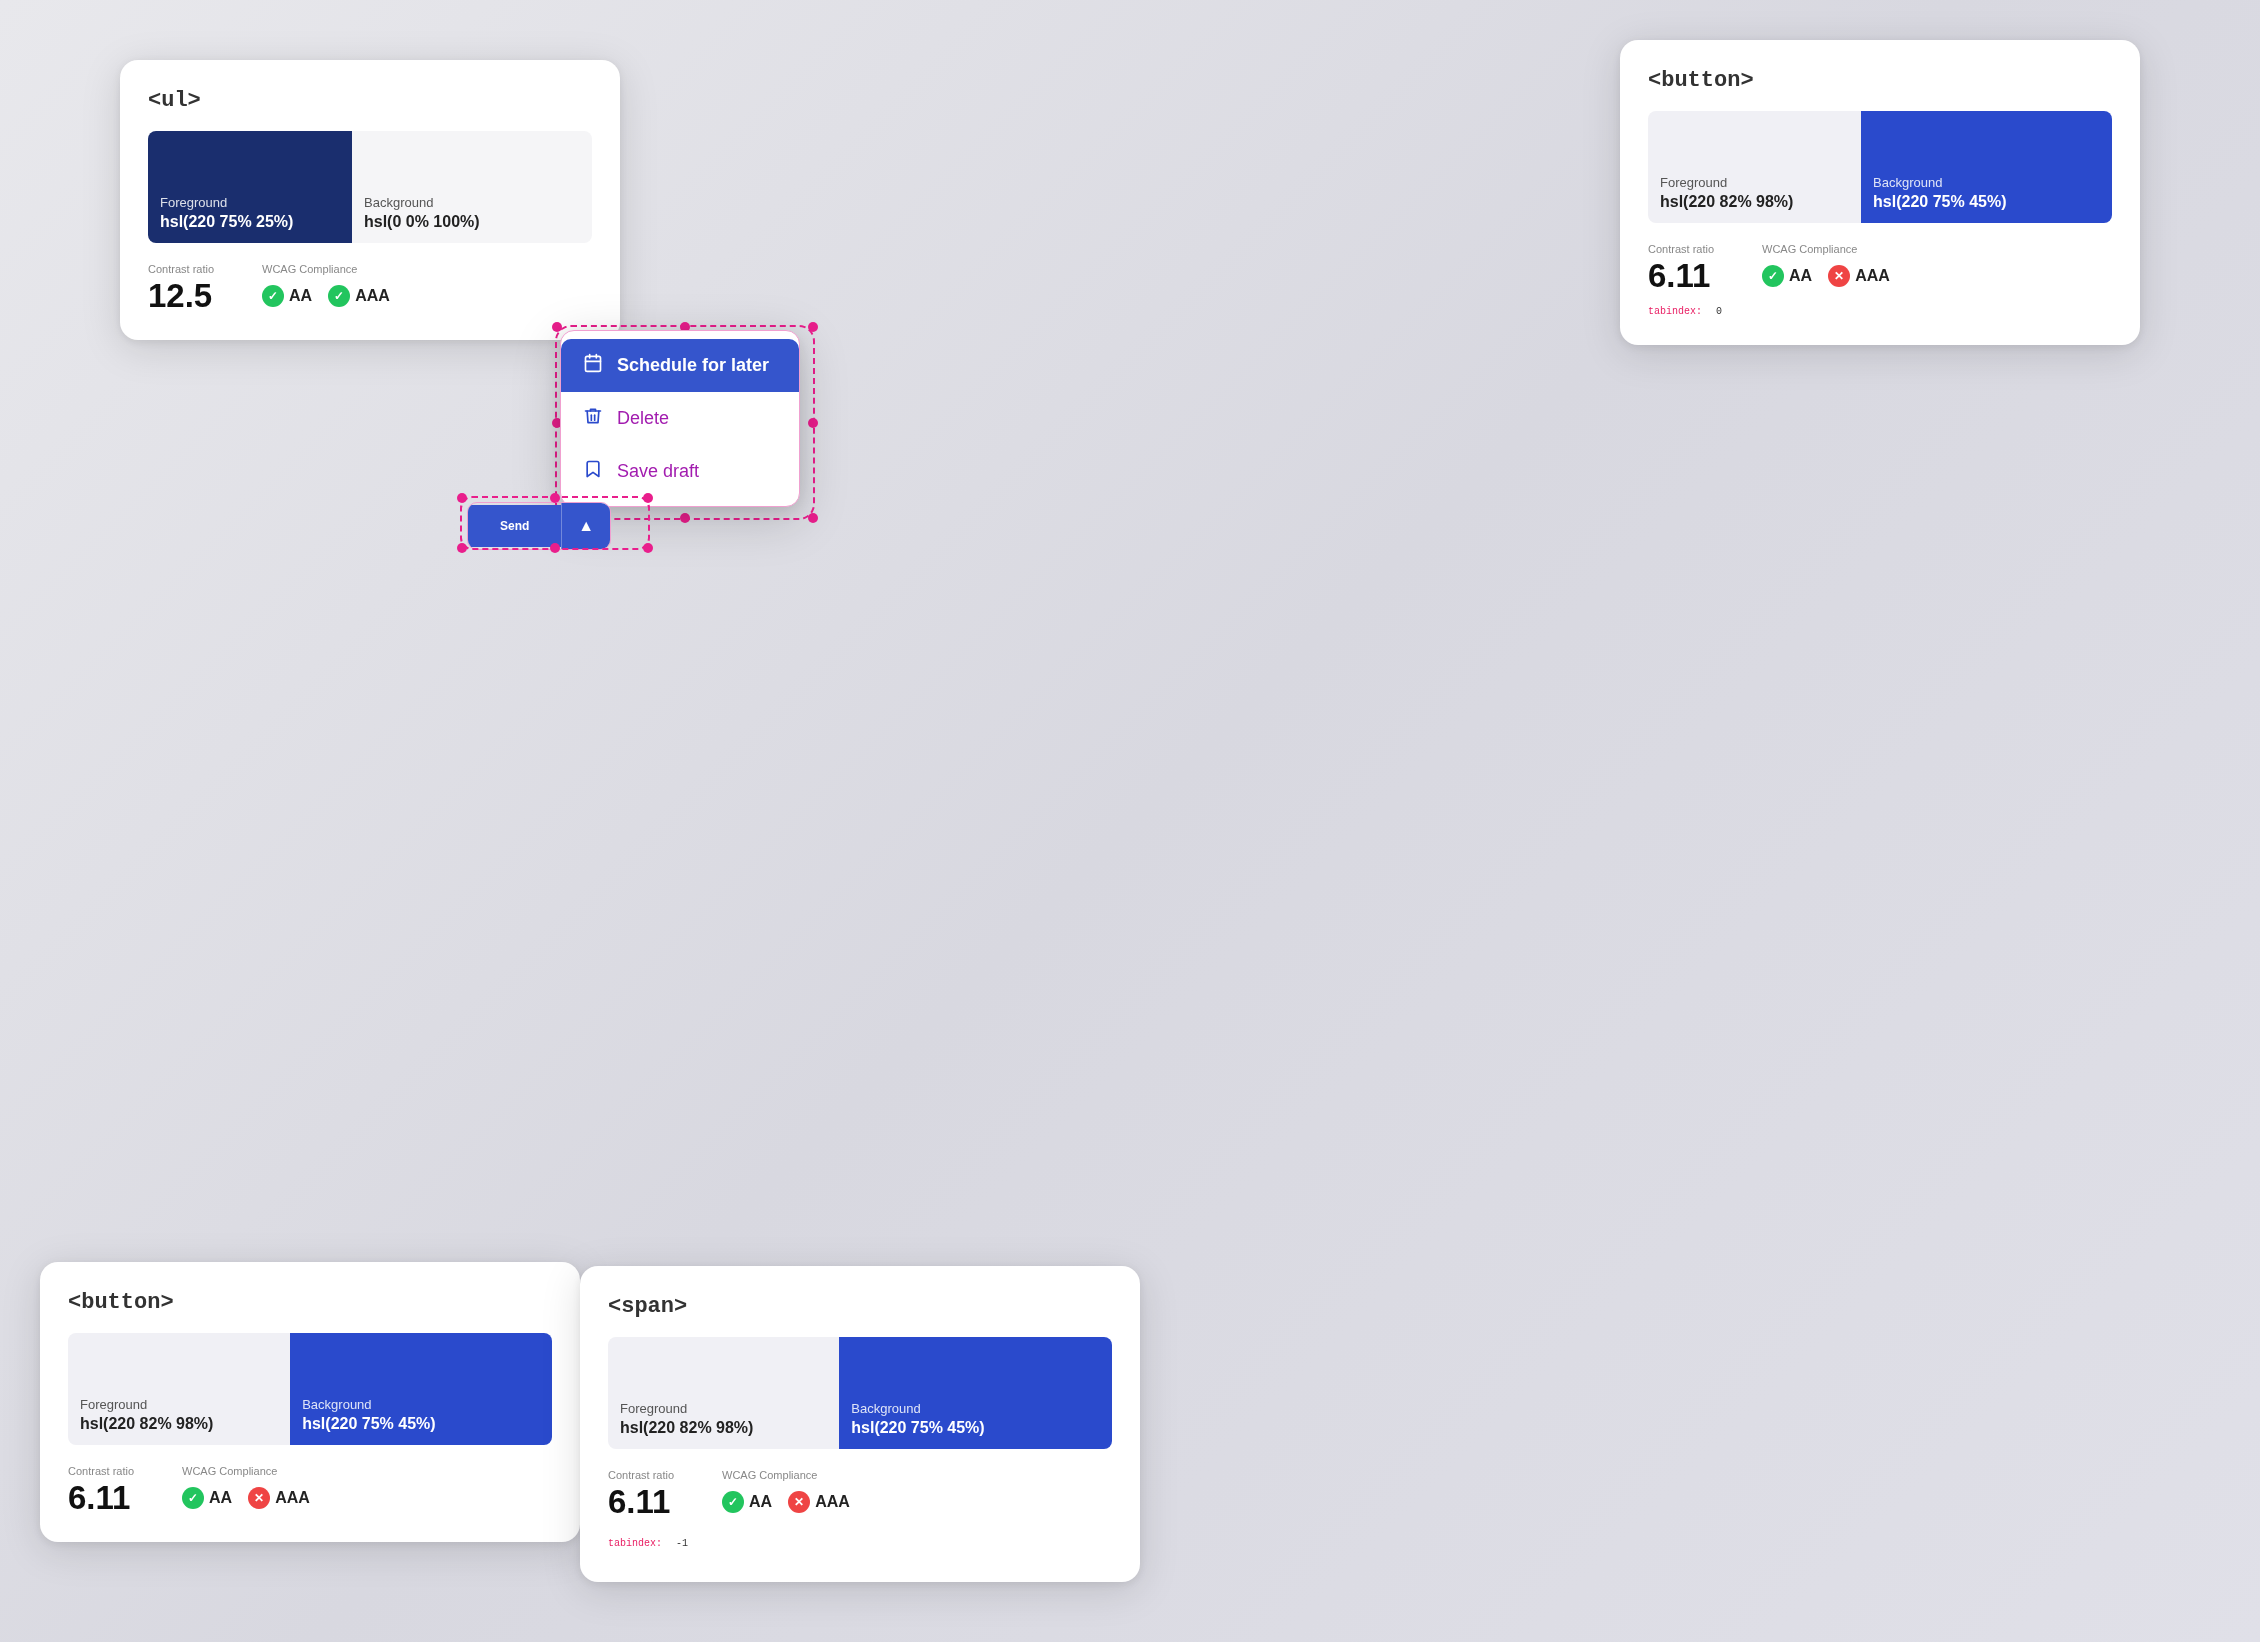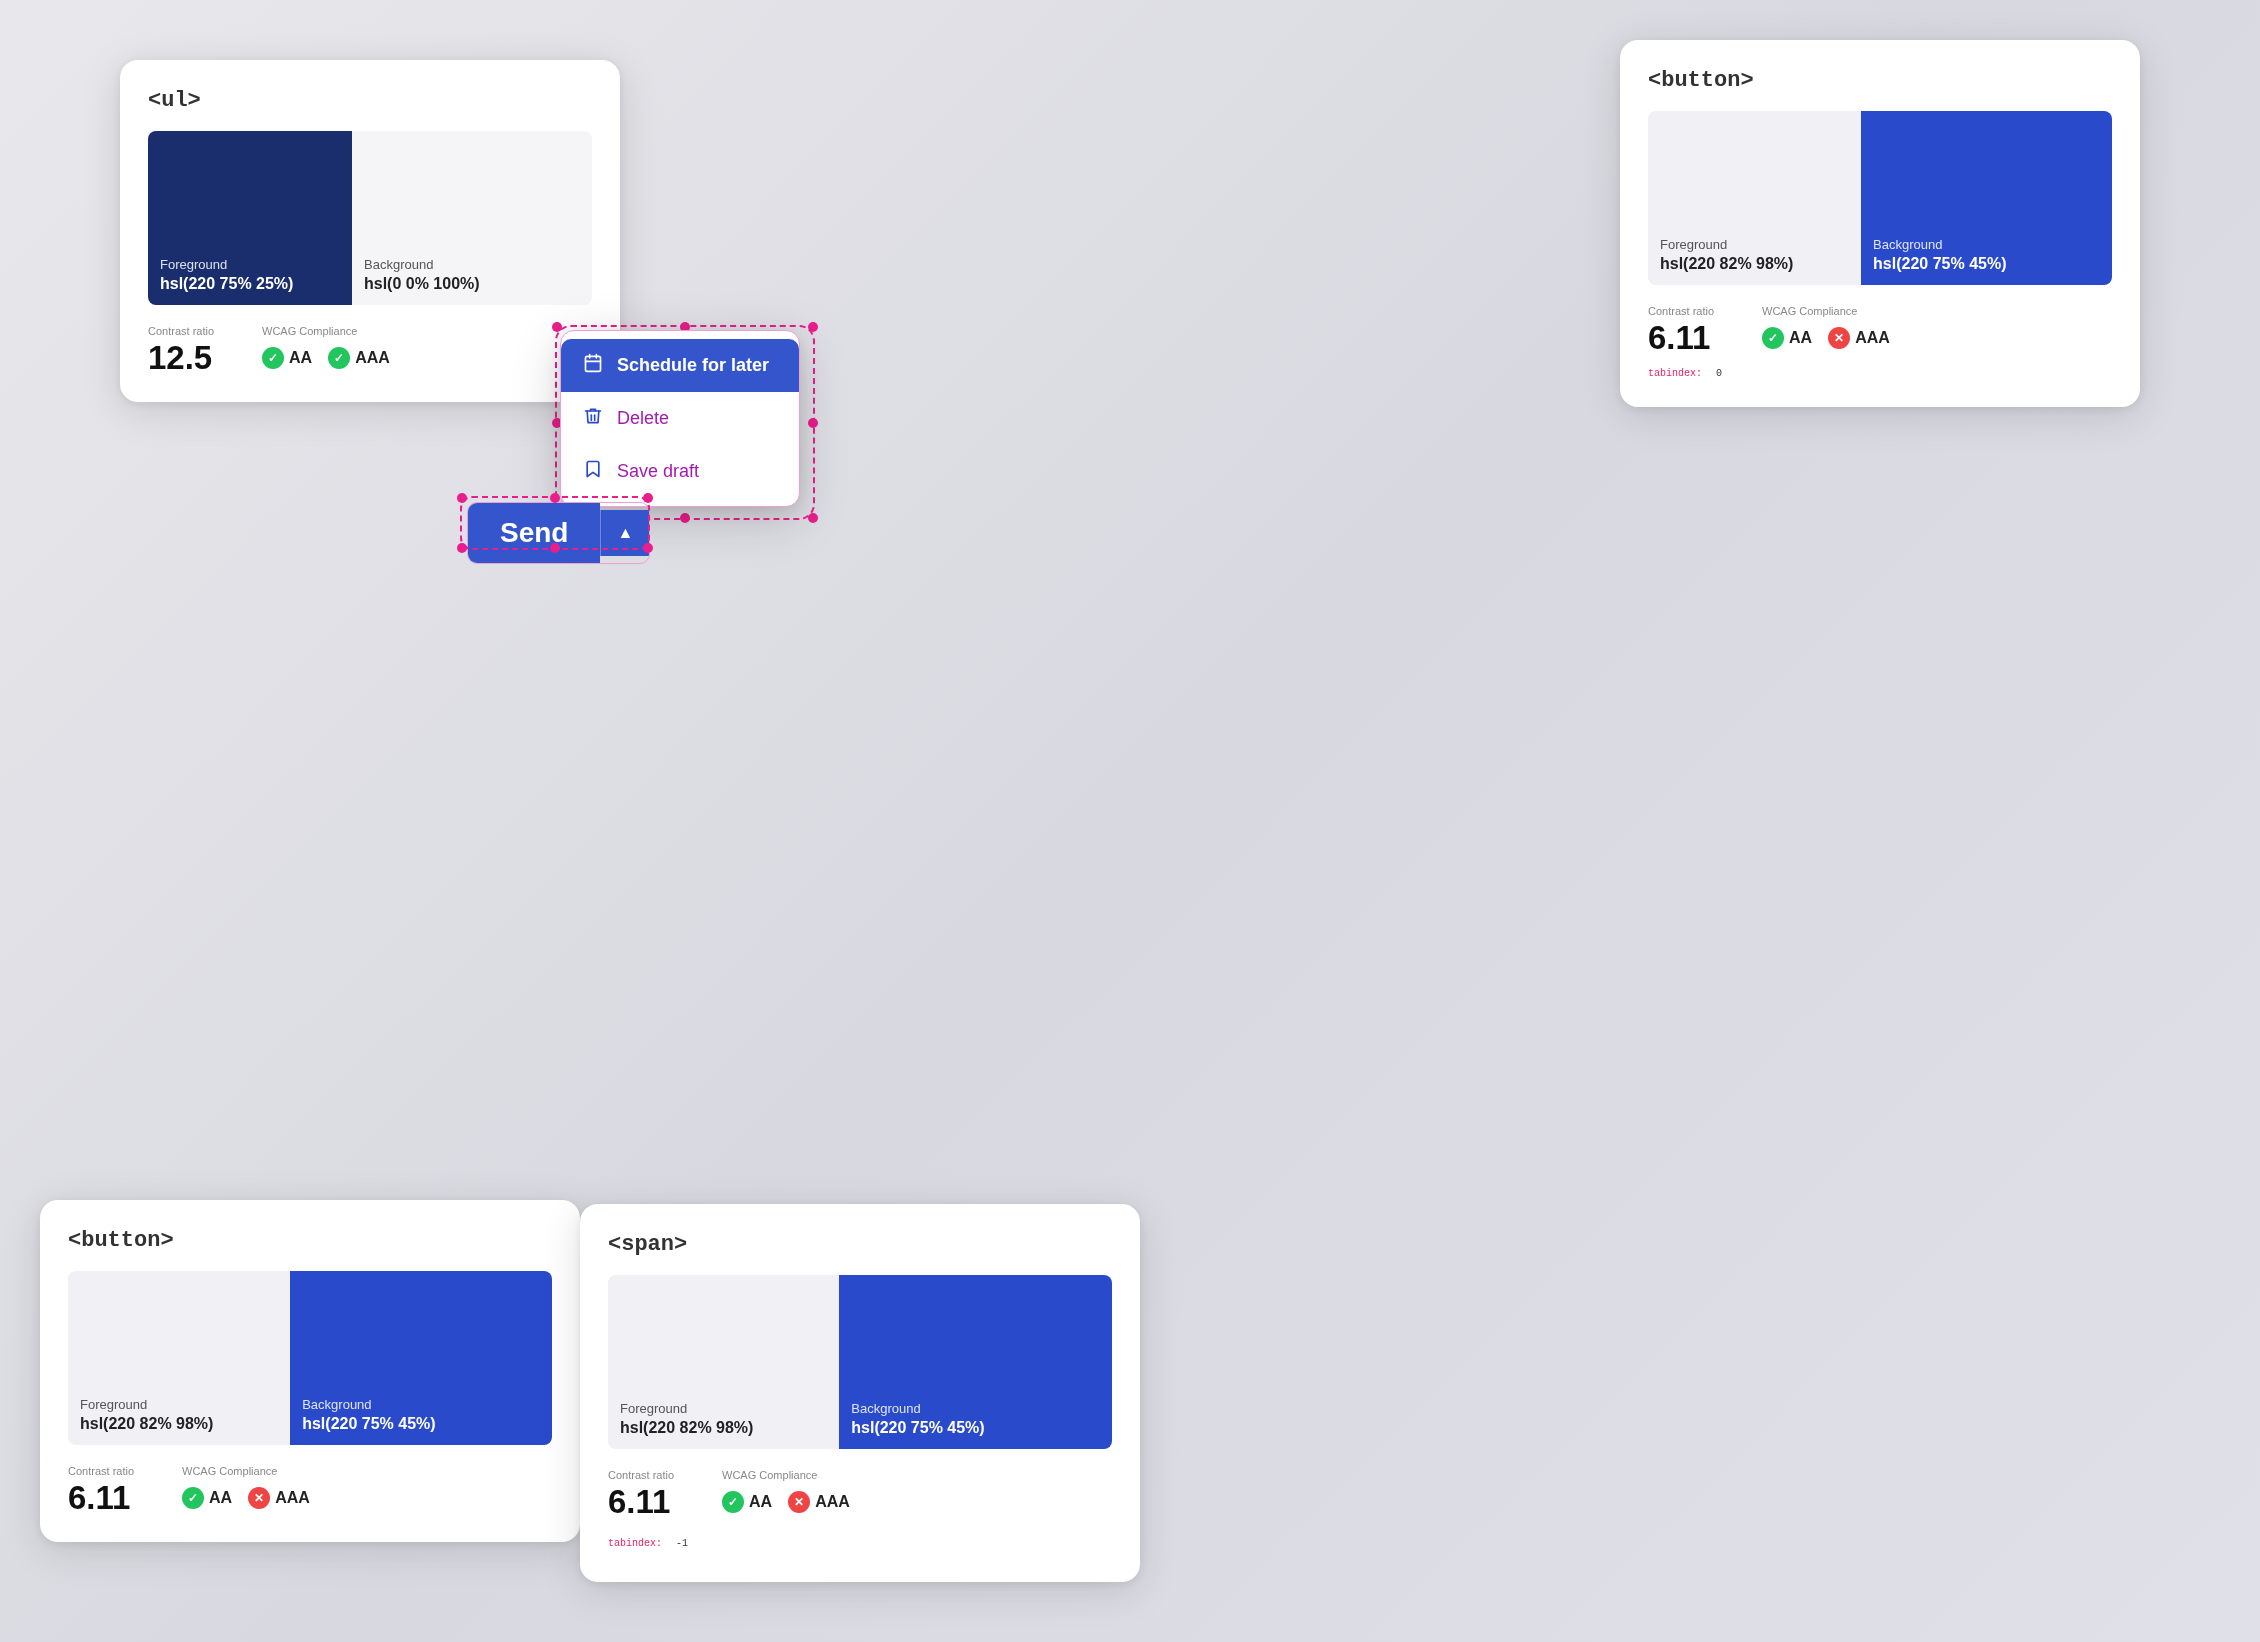--- a/index.html
+++ b/index.html
@@ -33,21 +33,21 @@
     .color-swatches {
       display: flex;
       gap: 0;
       margin-bottom: 20px;
       border-radius: 8px;
       overflow: hidden;
     }
 
     .swatch {
       flex: 1;
-      height: 174px;
+      height: 112px;
       display: flex;
       flex-direction: column;
       justify-content: flex-end;
       padding: 12px;
     }
 
     .swatch-label {
       font-size: 13px;
       color: rgba(255,255,255,0.85);
       margin-bottom: 3px;
@@ -225,21 +225,21 @@
       align-items: center;
       border: 1.5px solid #f0a0d0;
       border-radius: 10px;
       overflow: hidden;
       z-index: 101;
     }
 
     .send-btn {
       background: #3555cc;
       color: white;
-      font-size: 28px;
+      font-size: 12px;
       font-weight: 700;
       padding: 14px 32px;
       border: none;
       cursor: pointer;
     }
 
     .send-chevron {
       background: #3555cc;
       color: white;
       padding: 14px 16px;

